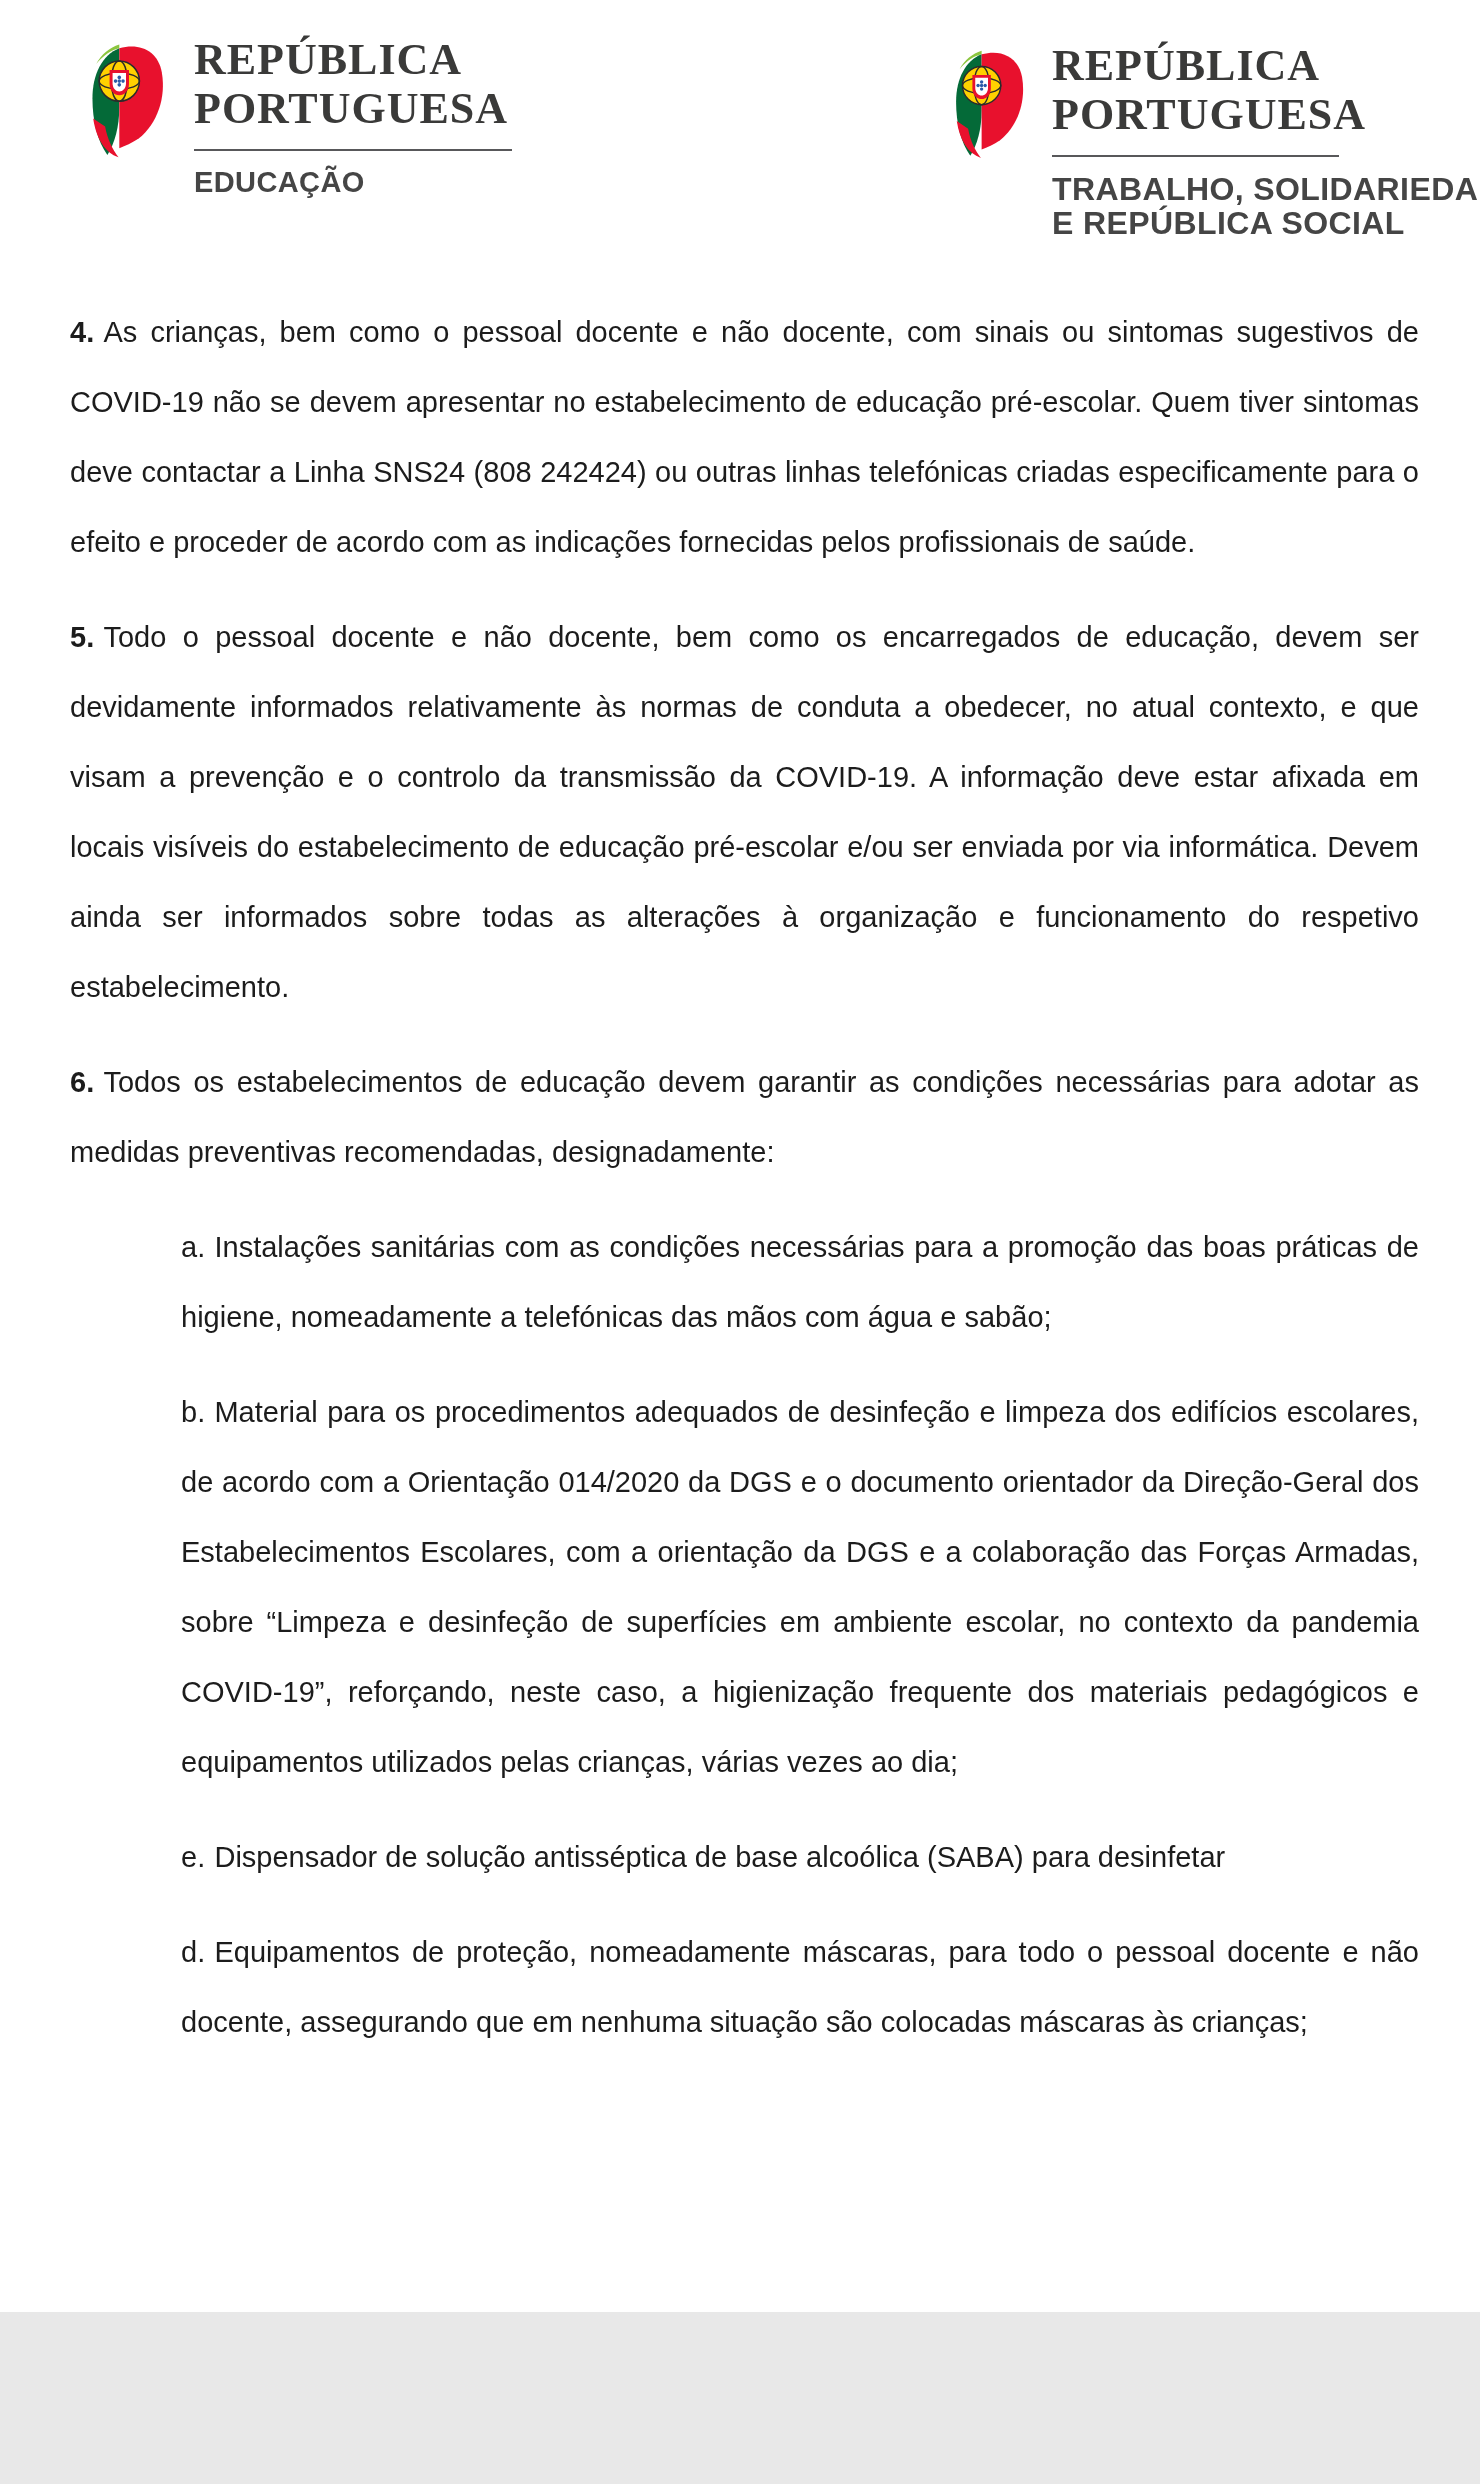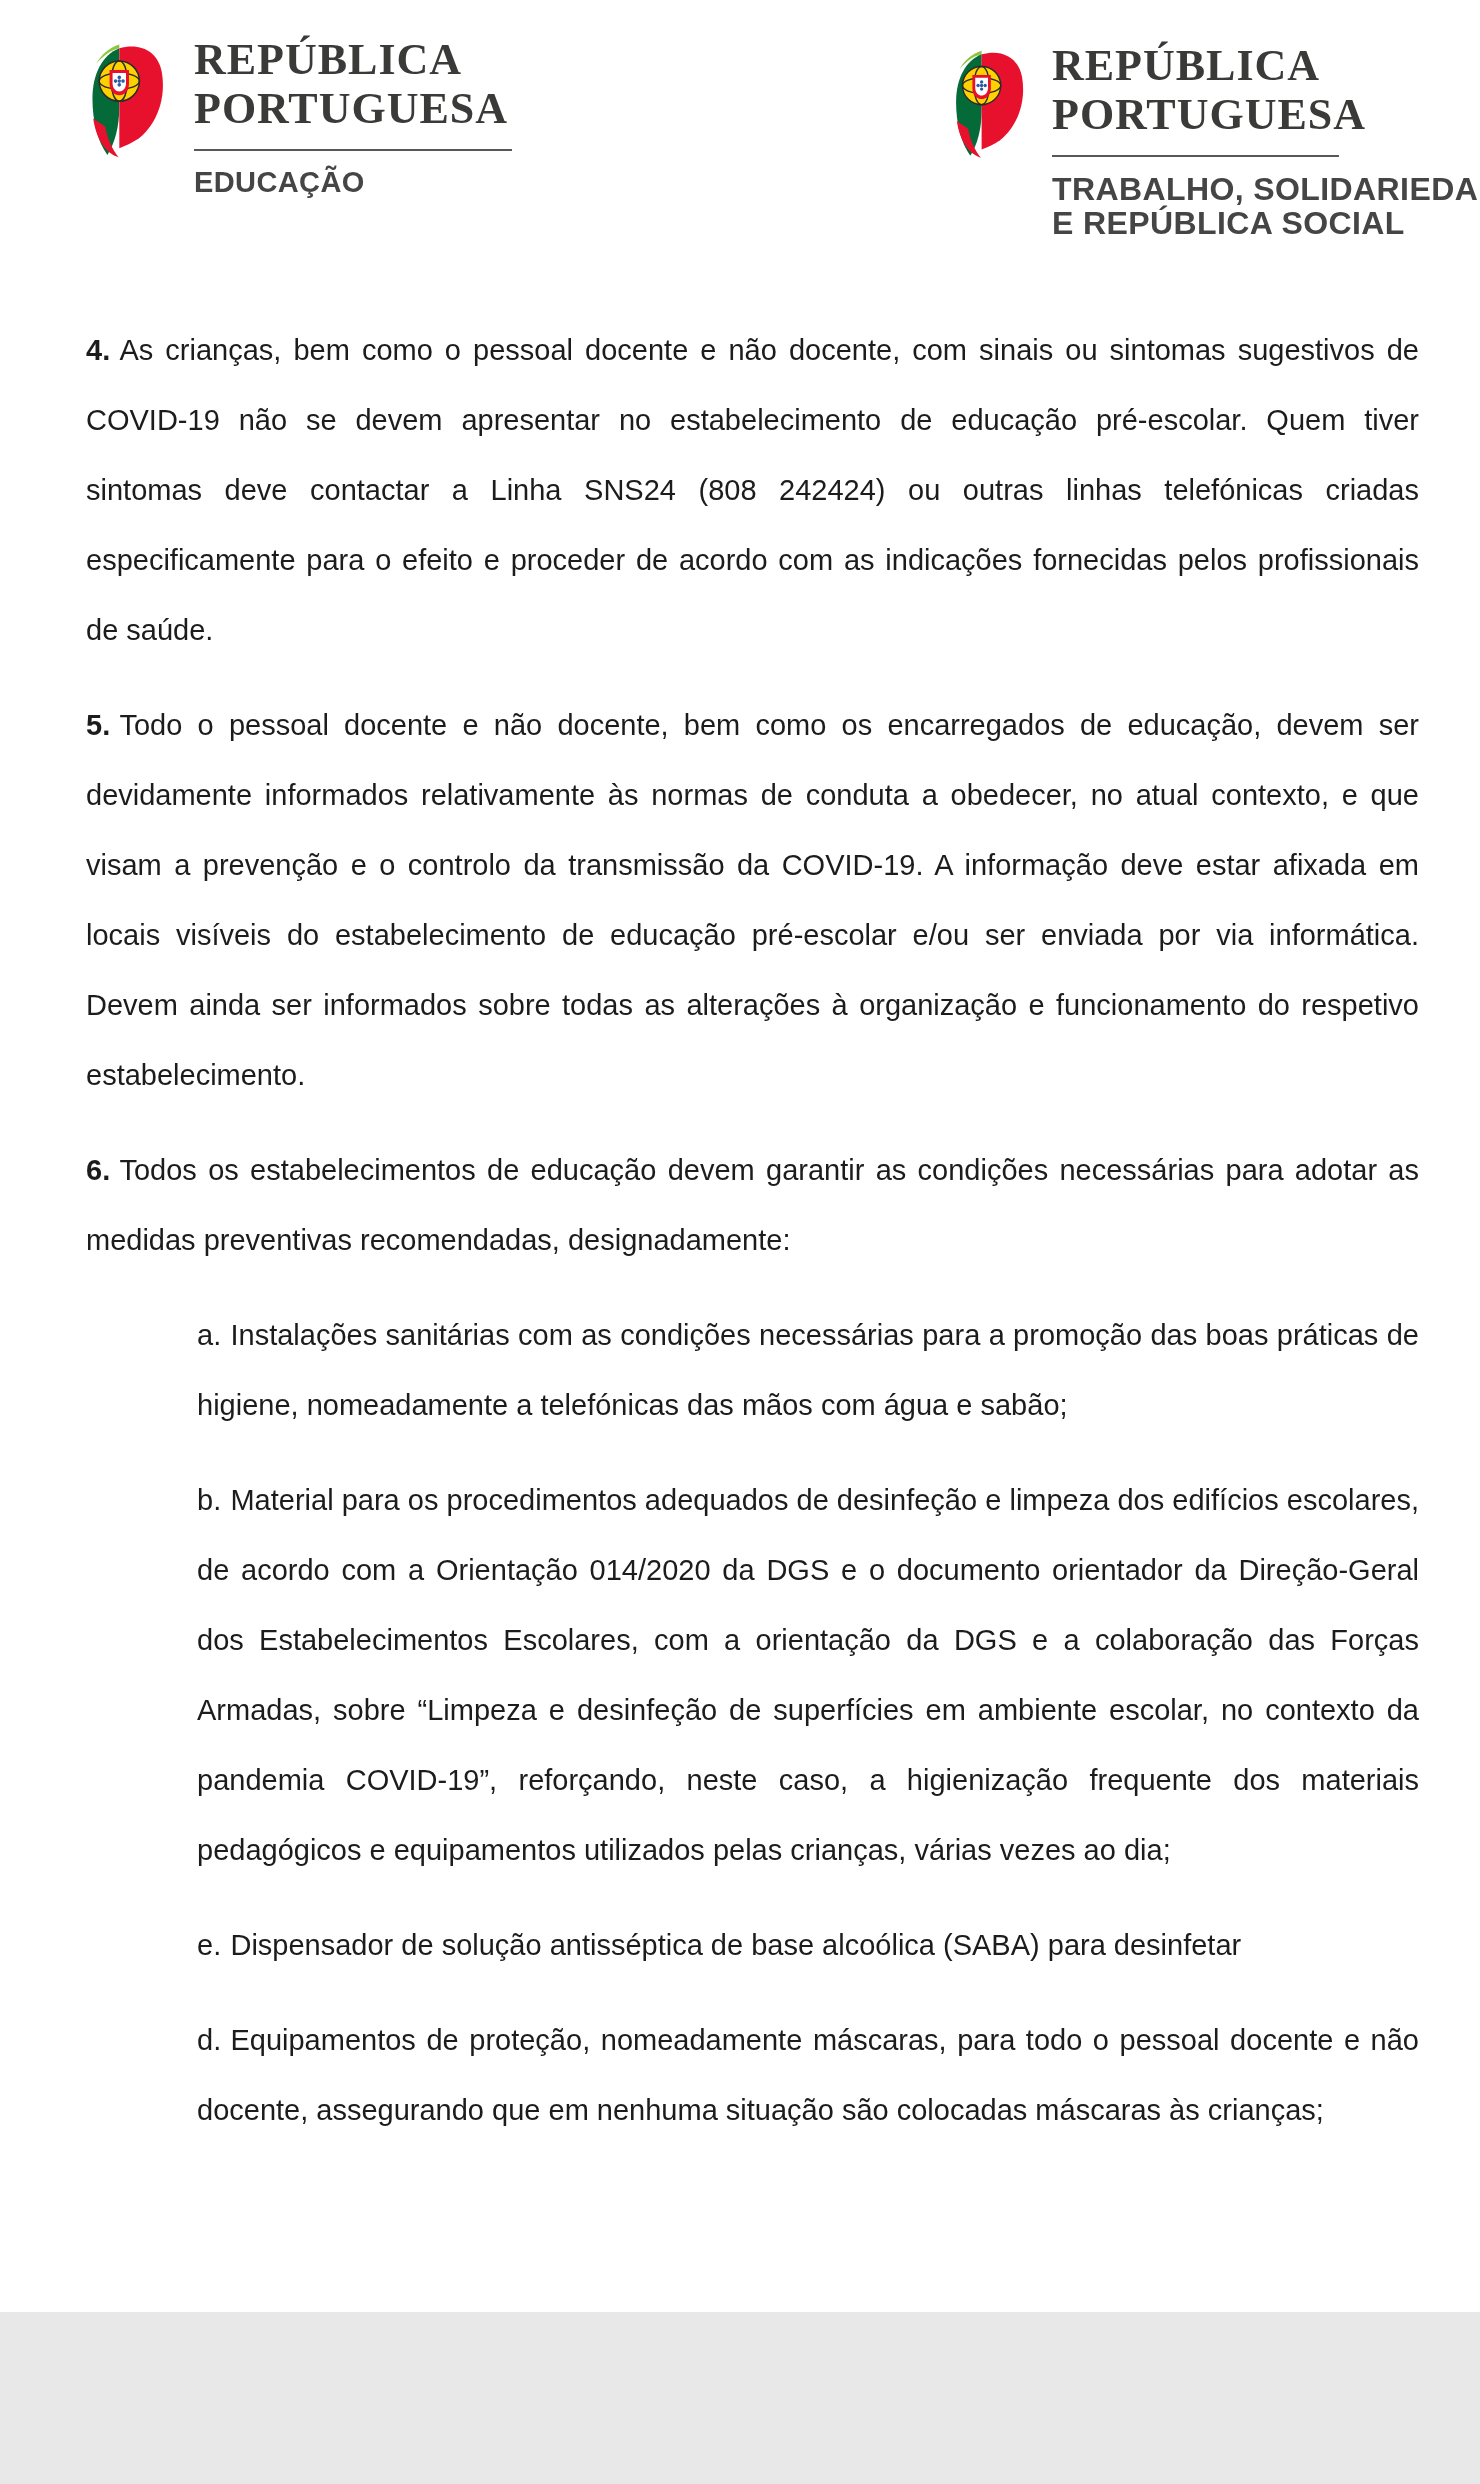--- a/index.html
+++ b/index.html
@@ -28,21 +28,21 @@
   .logo-right .ministry{font-size:32px;line-height:34px;}
   
   .fg{fill:var(--flag-green,#046a38);}
   .fgl{fill:var(--flag-green-light,#8cc63f);}
   .fr{fill:var(--flag-red,#e8112d);}
   .gold{fill:var(--emblem-gold,#ffd100);}
   .band{fill:none;stroke:#2b2b2b;stroke-width:2;}
   .shield-red{fill:var(--flag-red,#e8112d);}
   .dot{fill:#2b5ba8;}
   
-  .content{position:absolute;left:70px;right:62px;top:315px;margin-left:16px;}
+  .content{position:absolute;left:70px;right:62px;top:297px;}
   .content p{
     margin:0 0 25px 0;font-size:29px;line-height:70px;
     text-align:justify;text-align-last:left;
   }
   .content p .num{font-weight:bold;margin-right:.32em;}
   .content p .marker{margin-right:.32em;}
   .content p.sub{margin-left:111px;}
   
   .page-number{position:absolute;right:95px;top:2364px;font-size:30px;color:#1c1c1c;}
 </style>

